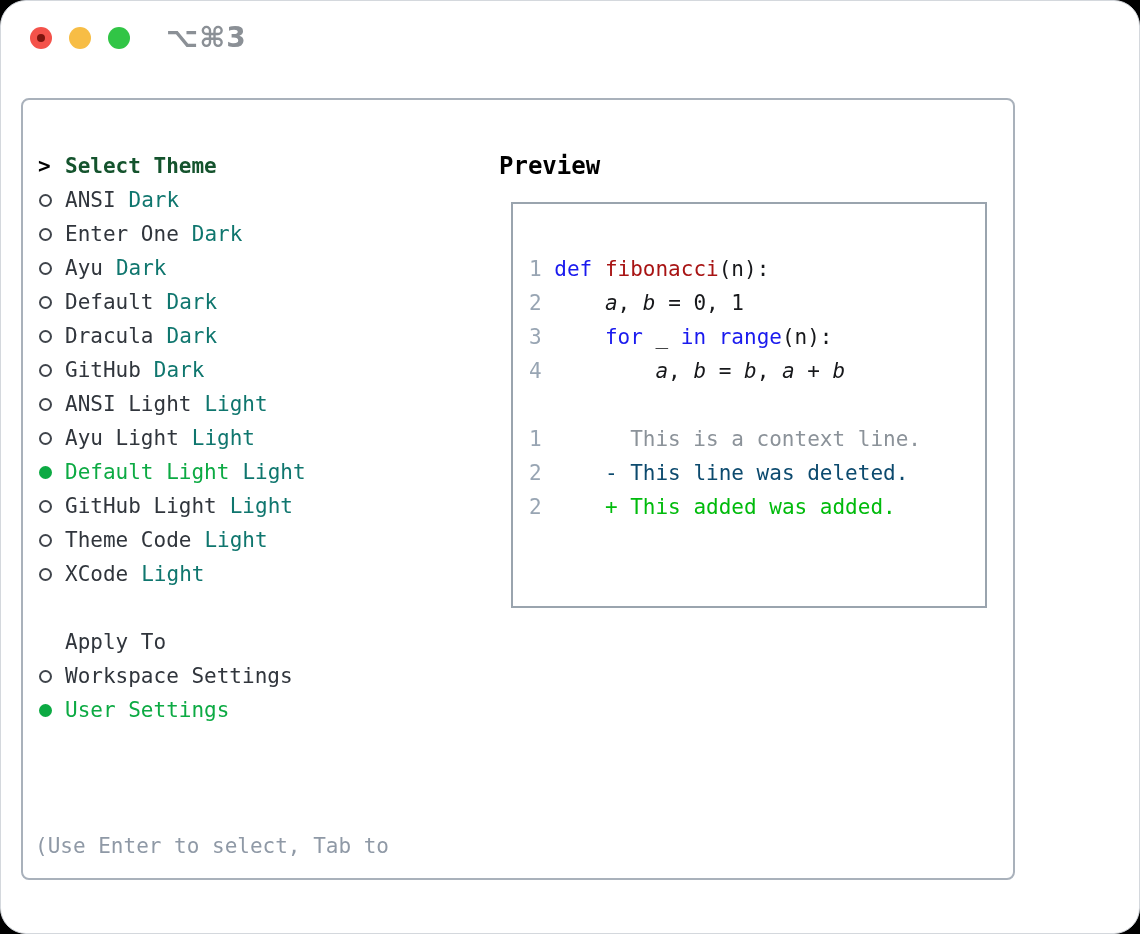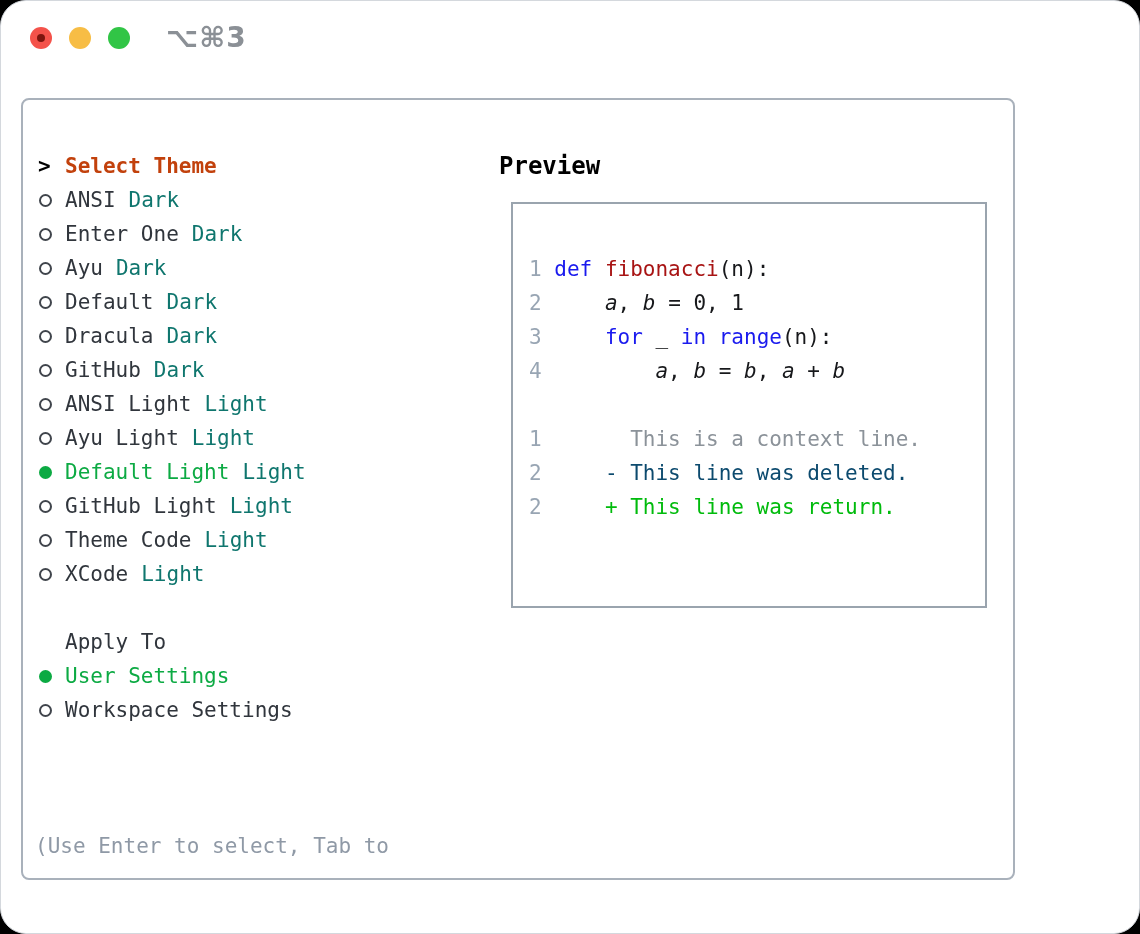--- a/index.html
+++ b/index.html
@@ -21,21 +21,21 @@
   .main-box{position:absolute;left:20px;top:97px;width:994px;height:782px;
             border:2px solid #a9b1bb;border-radius:8px;background:#fff;box-sizing:border-box;}
 
   
   .list{position:absolute;left:36px;top:148px;width:430px;}
   .apply{position:absolute;left:36px;top:624px;width:430px;}
   .row{height:34px;display:flex;align-items:center;font-size:21px;color:#30353c;white-space:pre;}
   .bullet-col{width:28px;display:flex;align-items:center;flex:0 0 28px;}
   .cursor-glyph{font-weight:700;color:#000;padding-left:1px;}
   .ring{width:13px;height:13px;border:2px solid #40454c;border-radius:50%;box-sizing:border-box;margin-left:2px;background:#fff;}
-  .hdr{font-weight:700;color:#c2410c;}
+  .hdr{font-weight:700;color:#14532d;}
   .variant{color:#0f766e;margin-left:13px;}
   .row.on .ring{background:#0caa43;border-color:#0caa43;}
   .row.on .name{color:#0caa43;}
   .help{position:absolute;left:34px;top:760px;font-size:21px;line-height:34px;color:#8f99a6;white-space:pre;}
 
   
   .preview-title{position:absolute;left:498px;top:148px;height:34px;display:flex;align-items:center;
                  font-size:24px;font-weight:700;color:#000;}
   .preview-box{position:absolute;left:510px;top:201px;width:476px;height:406px;
                border:2px solid #9aa4ae;background:#fff;box-sizing:border-box;overflow:hidden;}
@@ -131,42 +131,42 @@
       <span class="name">XCode</span>
       <span class="variant">Light</span>
     </div>
   </div>
 
   <div class="apply">
     <div class="row">
       <span class="bullet-col"></span>
       <span>Apply To</span>
     </div>
+    <div class="row">
+      <span class="bullet-col"><span class="ring"></span></span>
+      <span class="name">Workspace Settings</span>
+    </div>
     <div class="row on">
       <span class="bullet-col"><span class="ring"></span></span>
       <span class="name">User Settings</span>
-    </div>
-    <div class="row">
-      <span class="bullet-col"><span class="ring"></span></span>
-      <span class="name">Workspace Settings</span>
     </div>
   </div>
 
   <div class="help">
     <div>(Use Enter to select, Tab to</div>
     <div>change focus)</div>
   </div>
 
   <div class="preview-title">Preview</div>
   <div class="preview-box">
     <div class="pcontent">
       <div class="pline"><span class="s-num">1</span><span class="s-pl"> </span><span class="s-kw">def</span><span class="s-pl"> </span><span class="s-fn">fibonacci</span><span class="s-pl">(n):</span></div>
       <div class="pline"><span class="s-num">2</span><span class="s-pl">     </span><span class="s-var">a</span><span class="s-pl">, </span><span class="s-var">b</span><span class="s-pl"> = 0, 1</span></div>
       <div class="pline"><span class="s-num">3</span><span class="s-pl">     </span><span class="s-kw">for</span><span class="s-pl"> _ </span><span class="s-kw">in</span><span class="s-pl"> </span><span class="s-kw">range</span><span class="s-pl">(n):</span></div>
       <div class="pline"><span class="s-num">4</span><span class="s-pl">         </span><span class="s-var">a</span><span class="s-pl">, </span><span class="s-var">b</span><span class="s-pl"> = </span><span class="s-var">b</span><span class="s-pl">, </span><span class="s-var">a</span><span class="s-pl"> + </span><span class="s-var">b</span></div>
       <div class="pline"></div>
       <div class="pline"><span class="s-num">1</span><span class="s-ctx">       This is a context line.</span></div>
       <div class="pline"><span class="s-num">2</span><span class="s-pl">     </span><span class="s-del">- This line was deleted.</span></div>
-      <div class="pline"><span class="s-num">2</span><span class="s-pl">     </span><span class="s-add">+ This line was return.</span></div>
+      <div class="pline"><span class="s-num">2</span><span class="s-pl">     </span><span class="s-add">+ This added was added.</span></div>
     </div>
   </div>
 
 </div>
 
 </body></html>

